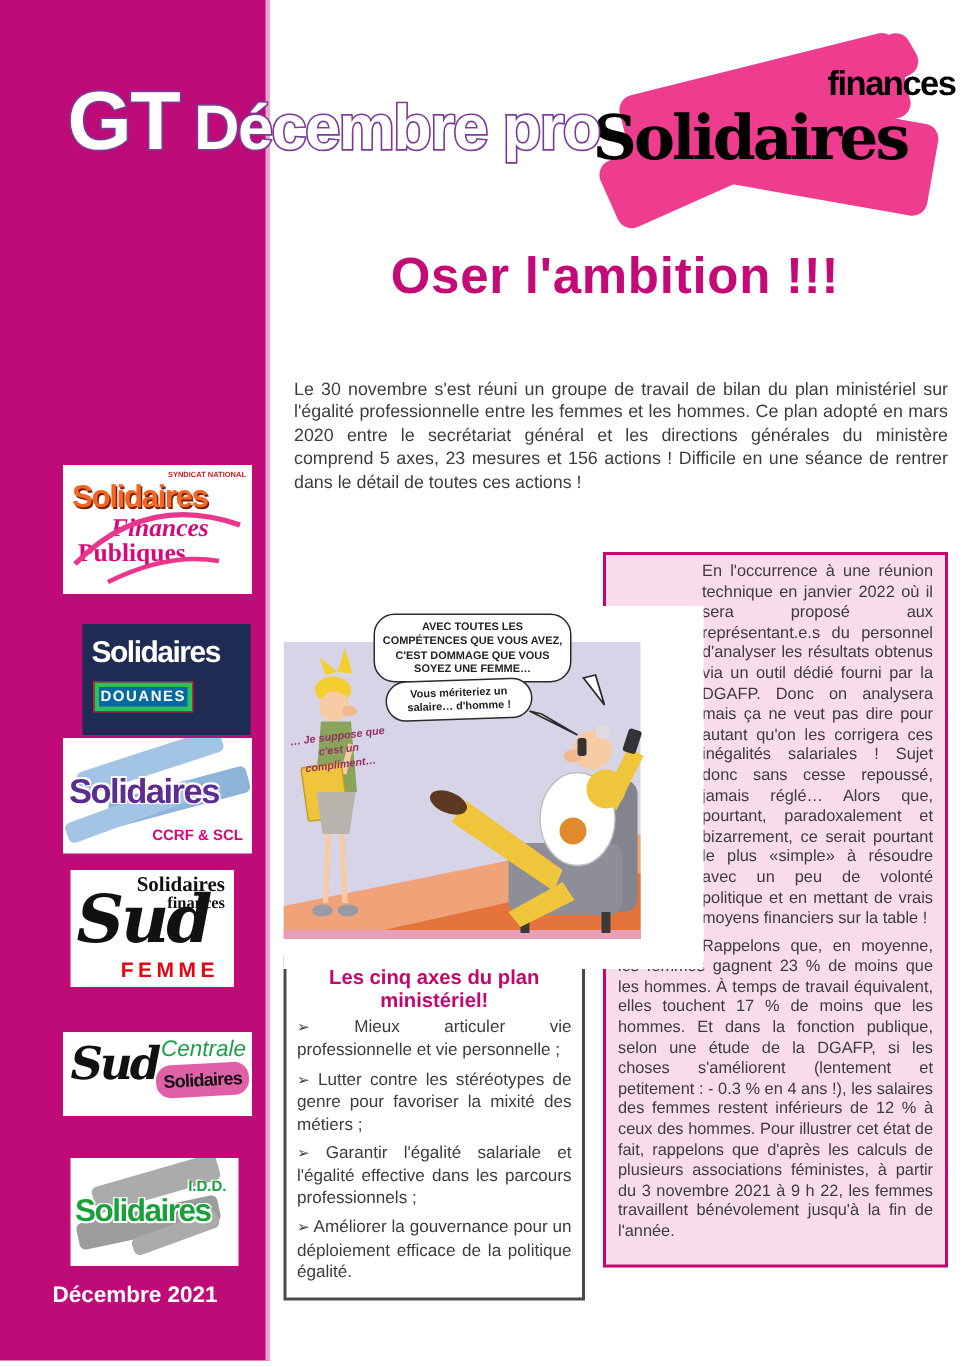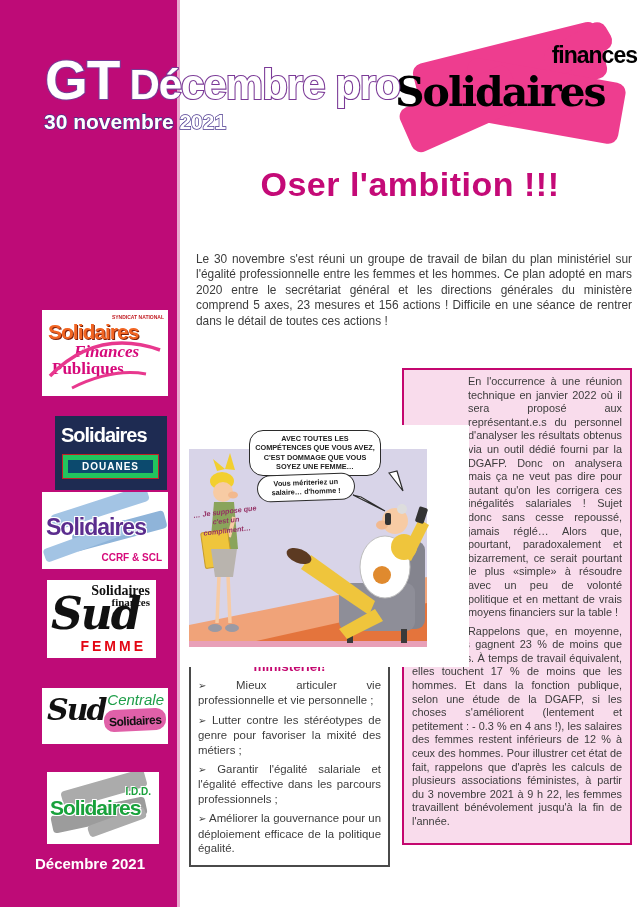--- a/index.html
+++ b/index.html
@@ -26,23 +26,23 @@
   .fip-main { font-size:21px; font-weight:bold; color:#F26522; letter-spacing:-1px;
               text-shadow:1px 1px 0 #7a1f0a; margin-top:6px; }
   .fip-l2 { font-size:17px; font-weight:bold; font-style:italic; color:#D6097A;
             font-family:"Liberation Serif", serif; margin-left:26px; margin-top:-2px; }
   .fip-l3 { font-size:17px; font-weight:bold; color:#D6097A;
             font-family:"Liberation Serif", serif; margin-left:4px; margin-top:-3px; }
   .fip-swoosh { position:absolute; left:0; top:0; width:100%; height:100%; pointer-events:none; }
   
   .card-douanes { left:55px; top:416px; width:112px; height:74px; background:#1E2B52; padding:8px 6px; }
   .douanes-main { color:#fff; font-size:20px; font-weight:bold; letter-spacing:-1px; }
-  .douanes-sub { display:inline-block; margin-top:8px; margin-left:2px; background:#0c4a6e;
-                 border:5px solid #22c55e; outline:1px solid #C22026; color:#fff; font-size:10px;
-                 font-weight:bold; letter-spacing:1px; padding:1px 14px; }
+  .douanes-sub { display:inline-block; margin-top:8px; margin-left:2px; background:#0369a1;
+                 border:3px solid #22c55e; outline:1px solid #C22026; color:#fff; font-size:10px;
+                 font-weight:bold; letter-spacing:1px; padding:1px 1px; }
   
   .card-ccrf { left:42px; top:492px; width:126px; height:77px; }
   .stroke { position:absolute; border-radius:4px; }
   .ccrf-s1 { left:8px; top:8px; width:100px; height:16px; background:#A3C4E4; transform:rotate(-18deg); }
   .ccrf-s2 { left:30px; top:30px; width:95px; height:18px; background:#8FB4D9; transform:rotate(-15deg); }
   .ccrf-s3 { left:0px; top:42px; width:90px; height:14px; background:#A3C4E4; transform:rotate(-20deg); }
   .ccrf-main { position:absolute; left:4px; top:22px; font-size:23px; font-weight:bold; color:#5B2D8E;
                letter-spacing:-1px;
                text-shadow:-1px -1px 0 #fff,1px -1px 0 #fff,-1px 1px 0 #fff,1px 1px 0 #fff; }
   .ccrf-sub { position:absolute; right:6px; bottom:6px; font-size:10px; font-weight:bold; color:#D6097A; }
@@ -106,41 +106,40 @@
   .cartoon-spacer { float:left; width:56px; height:200px; margin-top:62px; }
 
   
   .axesbox { position:absolute; left:189px; top:637px; width:201px; min-height:178px;
              border:2px solid #4A4A4A; padding:5px 7px; background:#fff; z-index:2; }
   .axesbox h3 { text-align:center; font-size:13.5px; font-weight:bold; color:#C4076F; margin-bottom:4px; }
   .axesbox p { font-size:11.4px; line-height:14.4px; color:#3C3C3C; text-align:justify; margin-bottom:5px; }
   .axes-bullet { font-size:10px; }
 
   
-  .cartoon { position:absolute; left:189px; top:425px; width:280px; height:242px; background:#fff; z-index:3;padding-left:48px; }
+  .cartoon { position:absolute; left:189px; top:404px; width:280px; height:242px; background:#fff; z-index:3;padding-left:48px; }
   .cartoon svg { position:absolute; left:0; top:0; }
   .bubble { position:absolute; background:#fff; border:1.5px solid #2b2b2b; border-radius:14px;
             font-size:7.3px; line-height:1.3; font-weight:bold; color:#222; text-align:center;
             padding:3px 4px; }
   .bubble1 { left:60px; top:5px; width:132px; }
   .bubble2 { left:68px; top:49px; width:98px; transform:rotate(-2deg); }
   .thought { position:absolute; left:2px; top:82px; width:70px; font-size:7.2px; line-height:1.3;
              font-style:italic; font-weight:bold; color:#943064; transform:rotate(-7deg); text-align:center; }
 </style>
 </head>
 <body>
 
 <div class="page">
 
   <div class="sidebar"></div>
 
   <div class="masthead">
     <span class="gt">GT</span><span class="sub">Décembre pro</span>
   </div>
-  <div class="masthead-date">30 novembre 2021</div>
 
   <div class="brand">
     <div class="brand-blob bb1"></div>
     <div class="brand-blob bb4"></div>
     <div class="brand-blob bb2"></div>
     <div class="brand-blob bb3"></div>
     <div class="brand-sub">finances</div>
     <div class="brand-main">Solidaires</div>
   </div>
 

